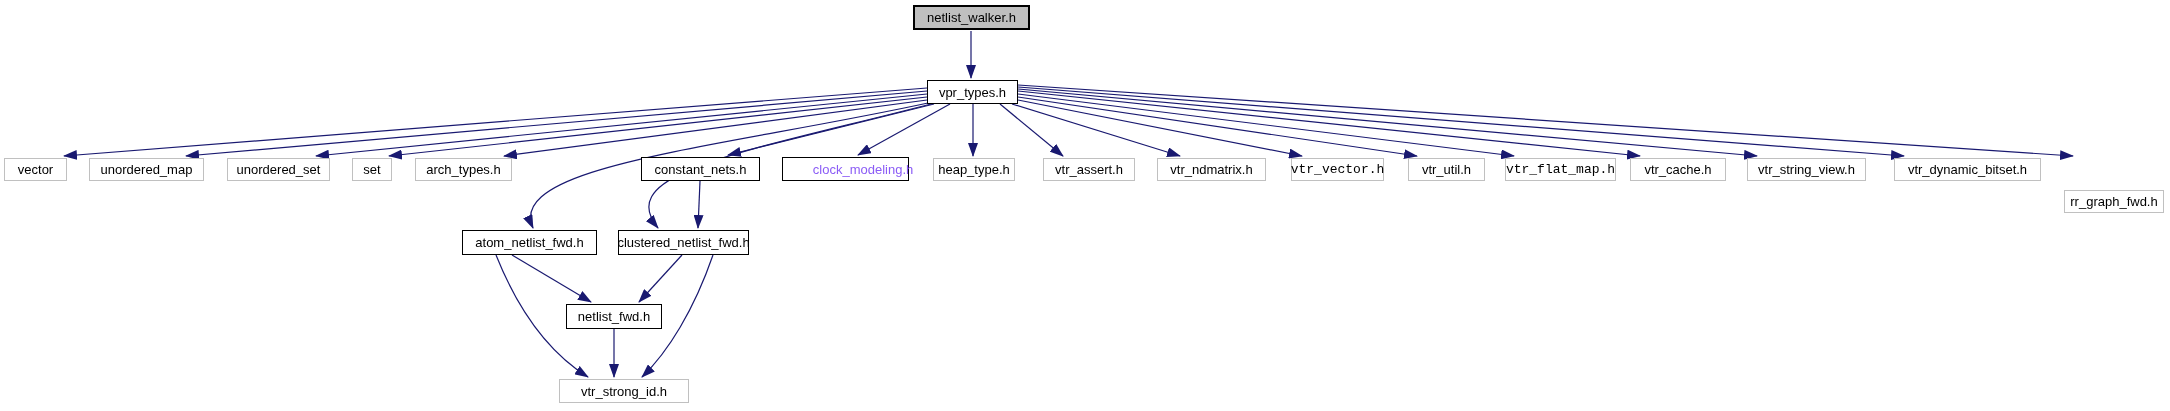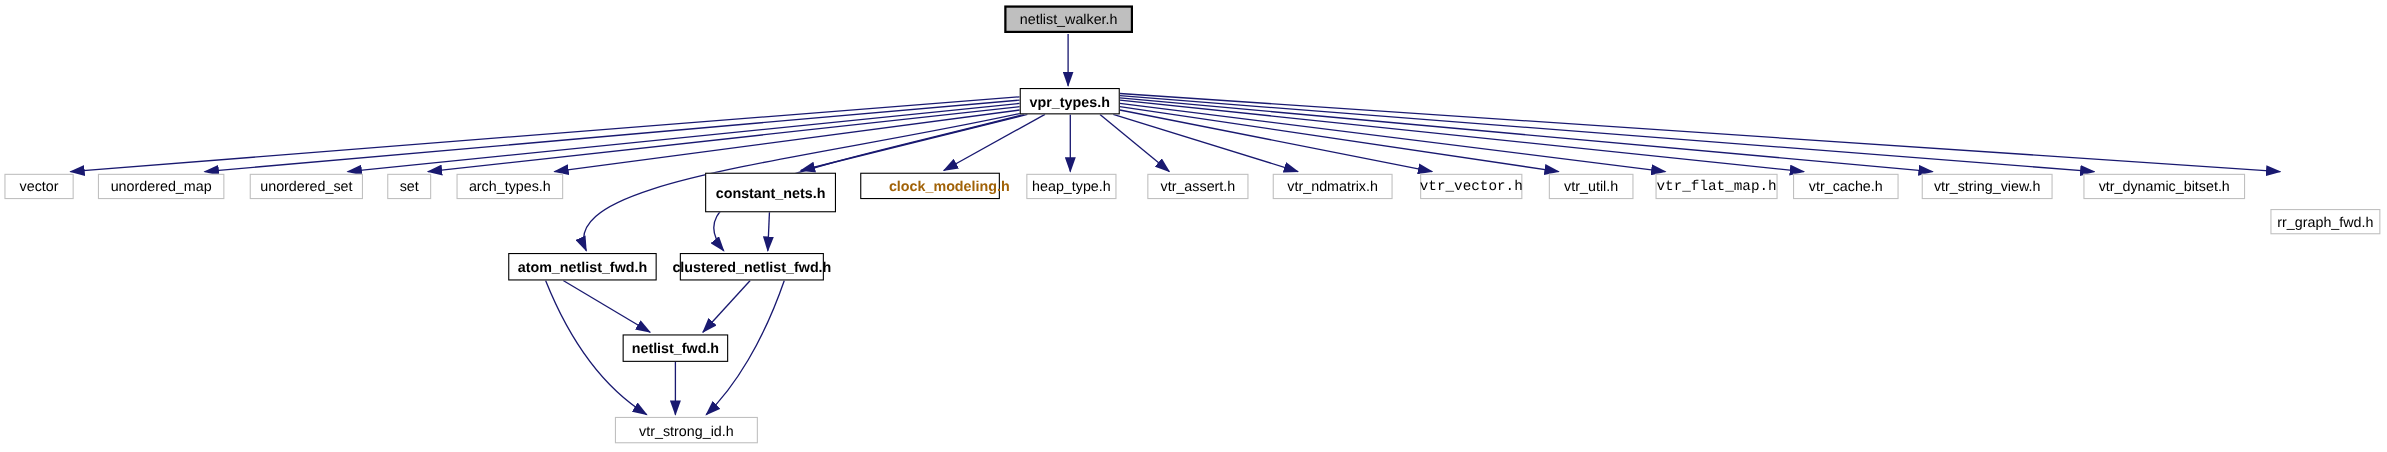--- a/index.html
+++ b/index.html
@@ -17,21 +17,21 @@
   .node{
     position:absolute;
     display:flex;align-items:center;justify-content:center;
     box-sizing:border-box;
     font-size:13px;line-height:1;color:#000;
     background:#ffffff;
     white-space:nowrap;
     z-index:2;
   }
   .node.plain{border:1px solid #c0c0c0;}
-  .node.linked{border:1px solid #000000;cursor:pointer;font-weight:bold;}
+  .node.linked{border:1px solid #000000;cursor:pointer;}
   .node.highlight{border:2px solid #000000;background:#bfbfbf;}
   .edge-path{fill:none;stroke-width:1.2px;}
 </style>
 </head>
 <body>
 
 <div class="canvas">
   <svg id="edge-layer" width="2170" height="411" viewBox="0 0 2170 411" xmlns="http://www.w3.org/2000/svg">
     <defs>
       <marker id="arrow" markerUnits="userSpaceOnUse" markerWidth="14" markerHeight="10" viewBox="0 0 14 10" refX="13" refY="5" orient="auto">
@@ -68,22 +68,22 @@
       </g>
   </svg>
   <div id="node-layer">
       <div class="node highlight" style="left: 913px; top: 5px; width: 117px; height: 25px; border-color: rgb(0, 0, 0); background: rgb(191, 191, 191); color: rgb(0, 0, 0);">netlist_walker.h</div>
       <div class="node linked" style="left: 927px; top: 80px; width: 91px; height: 24px; border-color: rgb(0, 0, 0); color: rgb(0, 0, 0);">vpr_types.h</div>
       <div class="node plain" style="left: 4px; top: 158px; width: 63px; height: 23px; border-color: rgb(192, 192, 192); color: rgb(0, 0, 0);">vector</div>
       <div class="node plain" style="left: 89px; top: 158px; width: 115px; height: 23px; border-color: rgb(192, 192, 192); color: rgb(0, 0, 0);">unordered_map</div>
       <div class="node plain" style="left: 227px; top: 158px; width: 103px; height: 23px; border-color: rgb(192, 192, 192); color: rgb(0, 0, 0);">unordered_set</div>
       <div class="node plain" style="left: 352px; top: 158px; width: 40px; height: 23px; border-color: rgb(192, 192, 192); color: rgb(0, 0, 0);">set</div>
       <div class="node plain" style="left: 415px; top: 158px; width: 97px; height: 23px; border-color: rgb(192, 192, 192); color: rgb(0, 0, 0);">arch_types.h</div>
-      <div class="node linked" style="left: 641px; top: 157px; width: 119px; height: 36px; border-color: rgb(0, 0, 0); color: rgb(0, 0, 0);">constant_nets.h</div>
-      <div class="node linked" style="left: 782px; top: 157px; width: 127px; height: 24px; border-color: rgb(0, 0, 0); color: #a16207; padding-left: 35px;">clock_modeling.h</div>
+      <div class="node linked" style="left: 641px; top: 157px; width: 119px; height: 24px; border-color: rgb(0, 0, 0); color: rgb(0, 0, 0);">constant_nets.h</div>
+      <div class="node linked" style="left: 782px; top: 157px; width: 127px; height: 24px; border-color: rgb(0, 0, 0); color: #8b5cf6; padding-left: 35px;">clock_modeling.h</div>
       <div class="node plain" style="left: 933px; top: 158px; width: 82px; height: 23px; border-color: rgb(192, 192, 192); color: rgb(0, 0, 0);">heap_type.h</div>
       <div class="node plain" style="left: 1043px; top: 158px; width: 92px; height: 23px; border-color: rgb(192, 192, 192); color: rgb(0, 0, 0);">vtr_assert.h</div>
       <div class="node plain" style="left: 1157px; top: 158px; width: 109px; height: 23px; border-color: rgb(192, 192, 192); color: rgb(0, 0, 0);">vtr_ndmatrix.h</div>
       <div class="node plain" style="left: 1291px; top: 158px; width: 93px; height: 23px; border-color: rgb(192, 192, 192); color: rgb(0, 0, 0); font-family: Liberation Mono, monospace;">vtr_vector.h</div>
       <div class="node plain" style="left: 1408px; top: 158px; width: 77px; height: 23px; border-color: rgb(192, 192, 192); color: rgb(0, 0, 0);">vtr_util.h</div>
       <div class="node plain" style="left: 1505px; top: 158px; width: 111px; height: 23px; border-color: rgb(192, 192, 192); color: rgb(0, 0, 0); font-family: Liberation Mono, monospace;">vtr_flat_map.h</div>
       <div class="node plain" style="left: 1630px; top: 158px; width: 96px; height: 23px; border-color: rgb(192, 192, 192); color: rgb(0, 0, 0);">vtr_cache.h</div>
       <div class="node plain" style="left: 1747px; top: 158px; width: 119px; height: 23px; border-color: rgb(192, 192, 192); color: rgb(0, 0, 0);">vtr_string_view.h</div>
       <div class="node plain" style="left: 1894px; top: 158px; width: 147px; height: 23px; border-color: rgb(192, 192, 192); color: rgb(0, 0, 0);">vtr_dynamic_bitset.h</div>
       <div class="node plain" style="left: 2064px; top: 158px; width: 100px; height: 23px; border-color: rgb(192, 192, 192); color: rgb(0, 0, 0); margin-top: 32px;">rr_graph_fwd.h</div>

